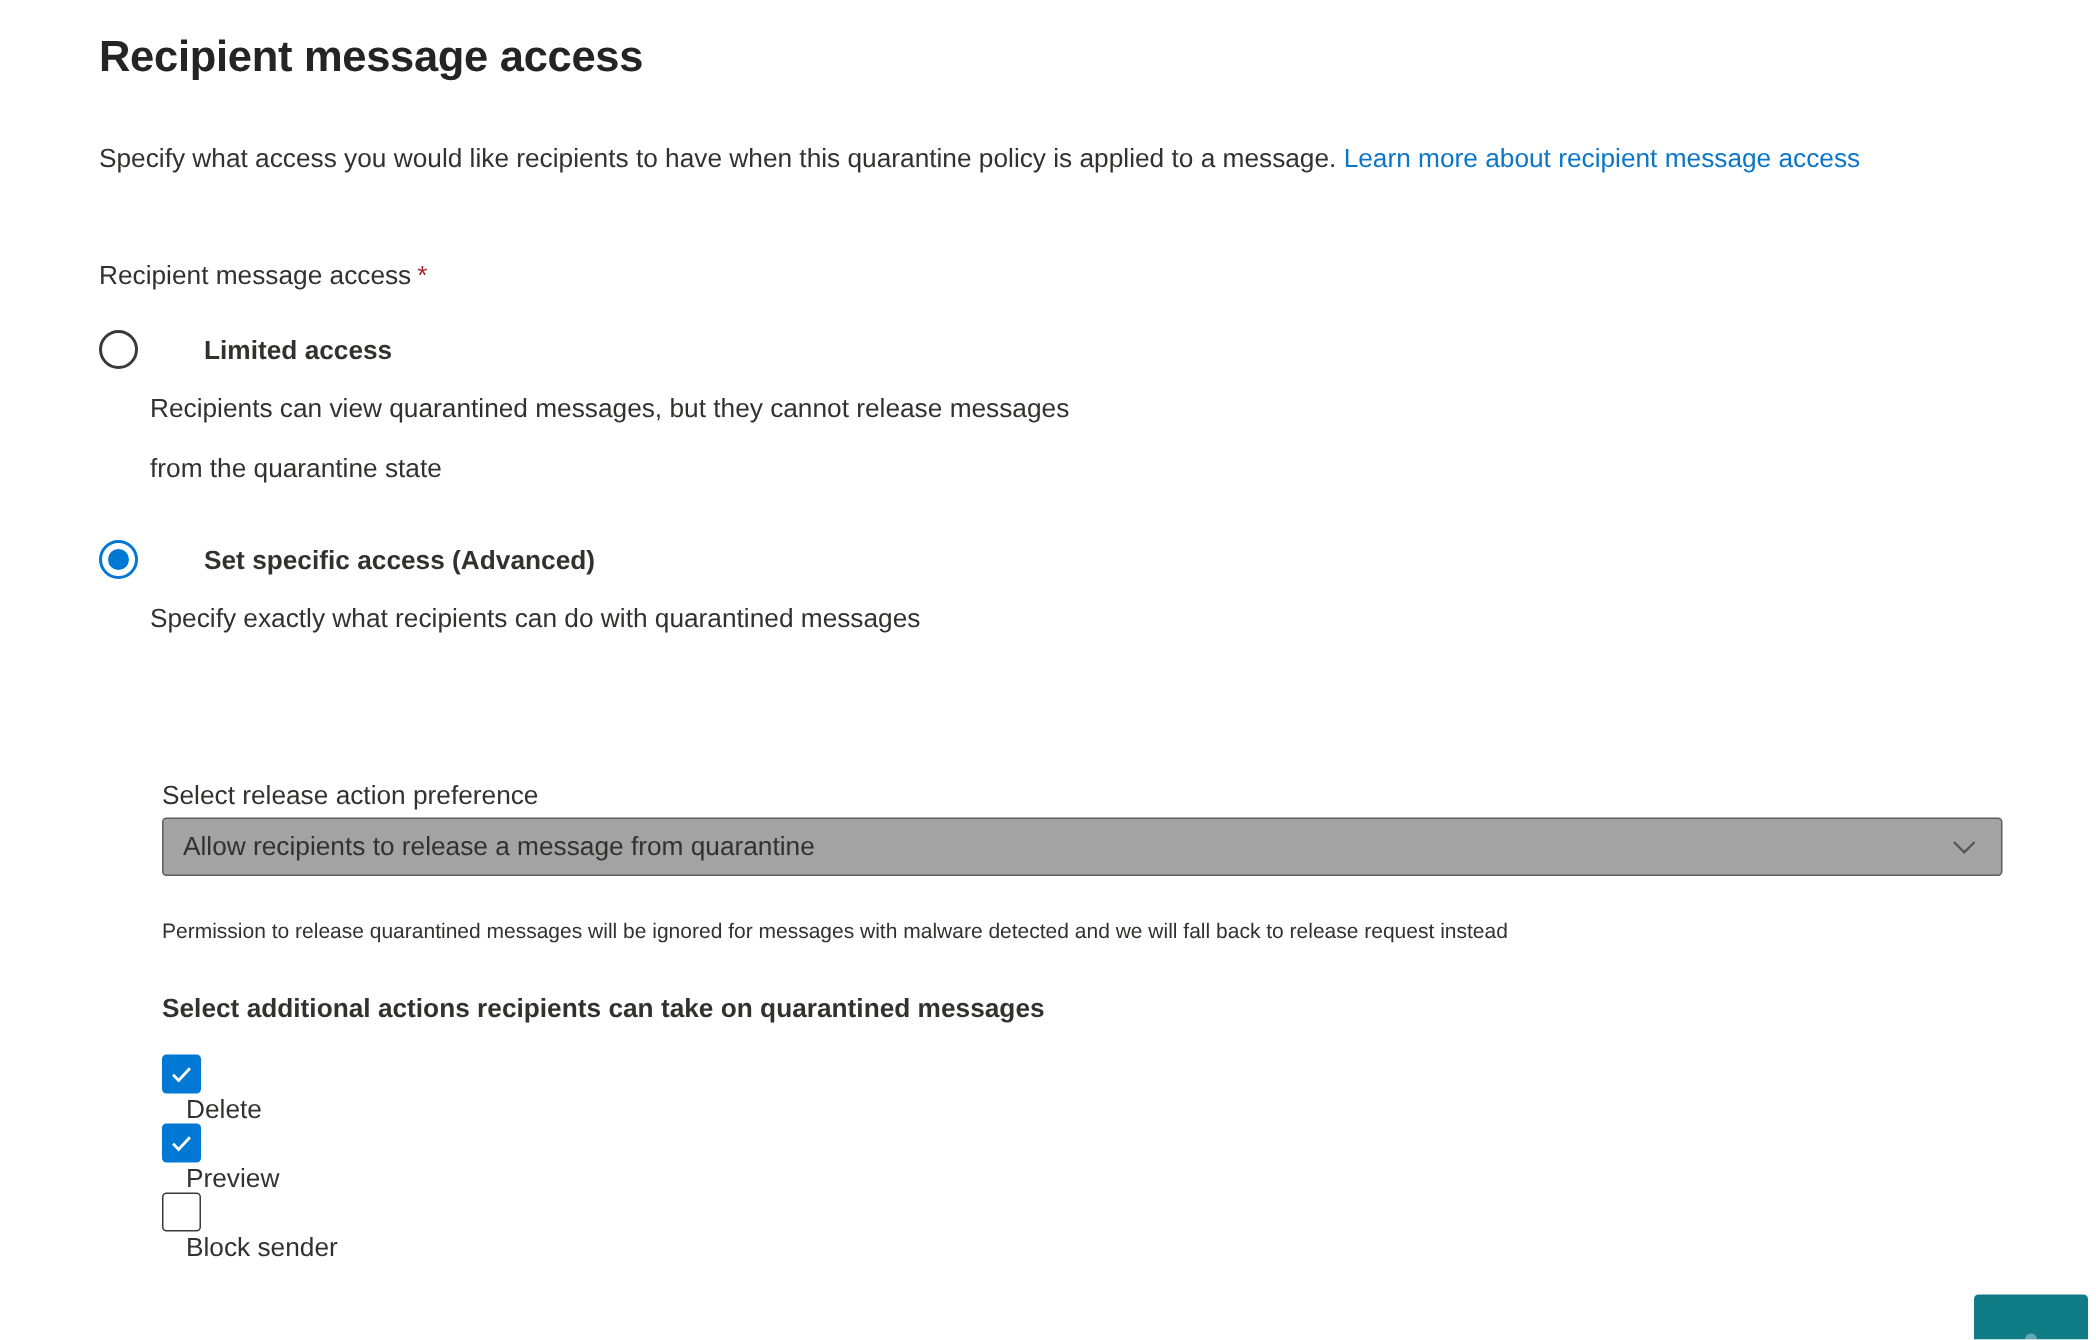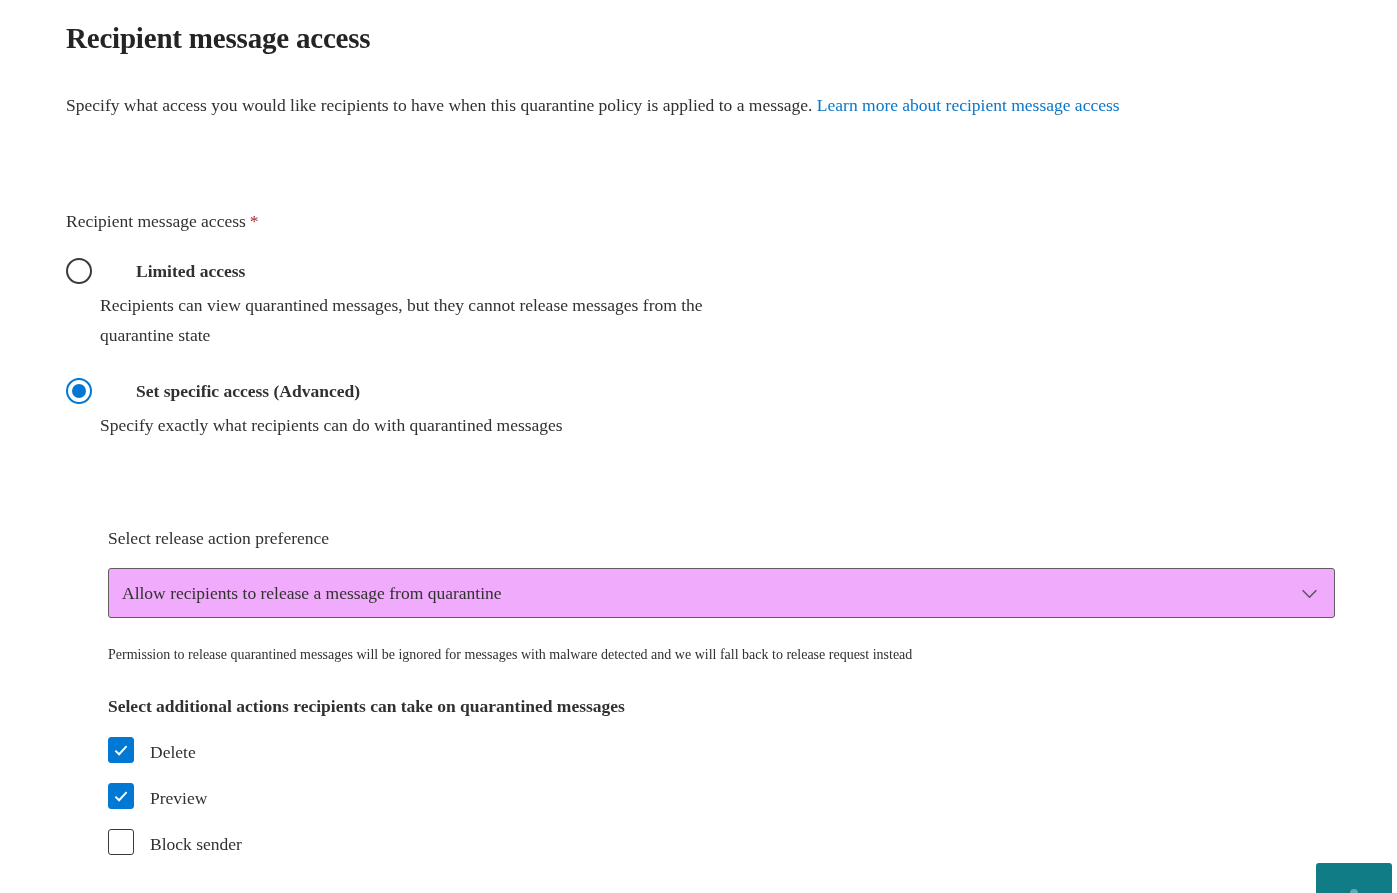--- a/index.html
+++ b/index.html
@@ -10,42 +10,42 @@
     --text:#323130;
     --text_dark:#242424;
     --border_dark:#605e5c;
   }
   *{box-sizing:border-box;}
   html,body{margin:0;padding:0;background:#ffffff;}
   .page{
     position:relative;
     width:1397px;height:893px;
     background:#ffffff;
-    font-family:Liberation Serif, serif;
+    font-family:Liberation Sans, sans-serif;
     color:var(--text);
     overflow:hidden;
   }
   .content{
     position:absolute;left:66px;top:22px;width:1269px;
   }
   .page-title{
     margin:0;
     font-size:29px;font-weight:700;color:var(--text_dark);
     letter-spacing:-0.2px;
   }
   .page-desc{
     margin:36px 0 0 0;
     font-size:17.5px;line-height:28px;color:var(--text);
     max-width:1266px;
   }
   .page-desc a{
     color:var(--link);text-decoration:none;cursor:pointer;
   }
   .field-label{
-    margin-top:92px;
+    margin-top:54px;
     font-size:17.5px;color:var(--text);
   }
   .required{color:var(--required);margin-left:4px;}
   .radio-option{margin-top:26px;cursor:pointer;}
   .radio-option + .radio-option{margin-top:28px;}
   .radio-row{display:flex;align-items:center;gap:36px;}
   .radio-circle{
     width:26px;height:26px;border-radius:50%;
     border:2px solid #3b3a39;background:#fff;
     flex:0 0 auto;
@@ -56,52 +56,52 @@
     content:"";position:absolute;left:50%;top:50%;
     width:14px;height:14px;border-radius:50%;
     background:var(--accent);transform:translate(-50%,-50%);
   }
   .radio-label{
     margin-left:8px;
     font-size:17.5px;font-weight:700;color:var(--text);
   }
   .radio-desc{
     margin-top:6px;padding-left:34px;
-    font-size:17.5px;line-height:30px;color:var(--text);
+    font-size:17.5px;line-height:40px;color:var(--text);
     max-width:660px;
   }
   .advanced-section{
     margin-left:42px;margin-top:88px;width:1227px;
   }
   .select-label{
     font-size:17.5px;color:var(--text);
   }
   .dropdown{
-    margin-top:19px;
-    height:50px;width:100%;
+    margin-top:4px;
+    height:39px;width:100%;
     border:1px solid var(--border_dark);border-radius:3px;
-    background:#f0abfc;
+    background:#a3a3a3;
     display:flex;align-items:center;justify-content:space-between;
     padding:0 16px 0 13px;
     cursor:pointer;
   }
   .dropdown-value{font-size:17.5px;color:var(--text);}
   .chevron{display:flex;align-items:center;}
   .note{
     margin-top:22px;
     font-size:14px;line-height:29px;color:var(--text);
     max-width:1230px;
   }
   .actions-label{
     margin-top:27px;
     font-size:17.5px;font-weight:700;color:var(--text);
   }
   .checkbox-row{
-    display:flex;align-items:flex-end;
-    margin-top:20px;height:26px;cursor:pointer;
+    display:flex;align-items:flex-start;
+    margin-top:20px;height:26px;cursor:pointer;flex-direction:column;
   }
   .checkbox-box{
     width:26px;height:26px;border-radius:3px;
     border:1.5px solid #3b3a39;background:#fff;
     flex:0 0 auto;
     display:flex;align-items:center;justify-content:center;
   }
   .checkbox-box svg{display:none;}
   .checkbox-box.checked{
     background:var(--accent);border-color:var(--accent);

